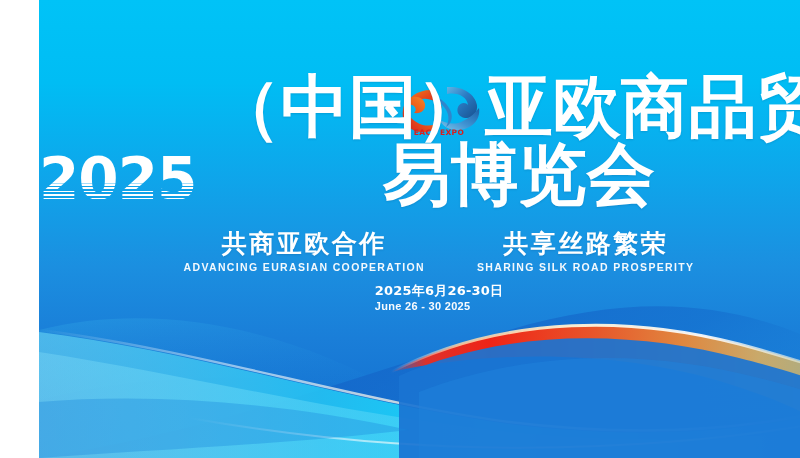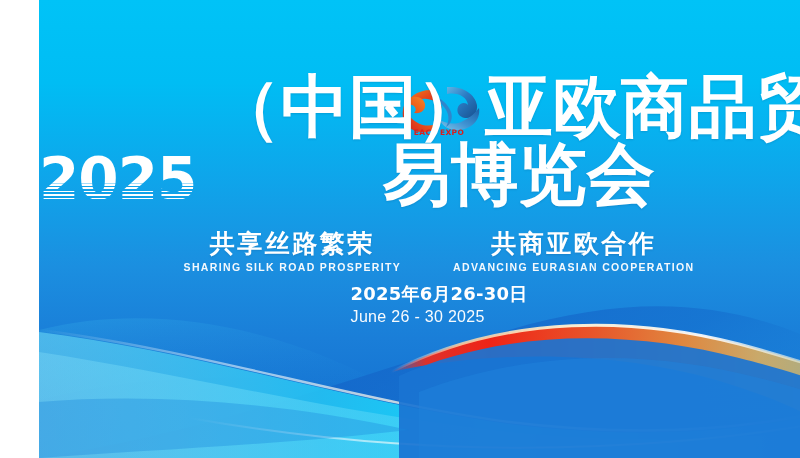--- a/index.html
+++ b/index.html
@@ -87,25 +87,25 @@
 
   
   #meta{
     position:absolute;left:0;right:0;top:283px;
     display:flex;justify-content:center;align-items:flex-start;
     gap:22px;
   }
   .meta-col{text-align:left;}
   .meta-cn{
     font-family:"DejaVu Sans","Liberation Sans",sans-serif;
-    font-size:18px;font-weight:bold;color:#ffffff;letter-spacing:.2px;
+    font-size:13px;font-weight:bold;color:#ffffff;letter-spacing:.2px;
     line-height:1.25;
   }
   .meta-en{
-    font-size:16px;font-weight:normal;color:#ffffff;letter-spacing:.3px;
+    font-size:11px;font-weight:bold;color:#ffffff;letter-spacing:.3px;
     line-height:1.35;opacity:.97;
   }
 </style>
 </head>
 <body>
 
 <div id="banner">
 
   <svg id="waves" viewBox="0 0 800 458" preserveAspectRatio="none" xmlns="http://www.w3.org/2000/svg">
     <defs>
@@ -220,26 +220,26 @@
 
   <div id="headline">
     <div class="title-row">
       <span class="year">2025</span>
       <span class="title-cn">（中国）亚欧商品贸易博览会</span>
     </div>
   </div>
 
   <div id="slogans">
     <div class="slogan">
+      <div class="slogan-cn">共商亚欧合作</div>
+      <div class="slogan-en">ADVANCING EURASIAN COOPERATION</div>
+    </div>
+    <div class="slogan">
       <div class="slogan-cn">共享丝路繁荣</div>
       <div class="slogan-en">SHARING SILK ROAD PROSPERITY</div>
-    </div>
-    <div class="slogan">
-      <div class="slogan-cn">共商亚欧合作</div>
-      <div class="slogan-en">ADVANCING EURASIAN COOPERATION</div>
     </div>
   </div>
 
   <div id="meta">
     <div class="meta-col">
       <div class="meta-cn">2025年6月26-30日</div>
       <div class="meta-en">June 26 - 30  2025</div>
     </div>
   </div>
 

